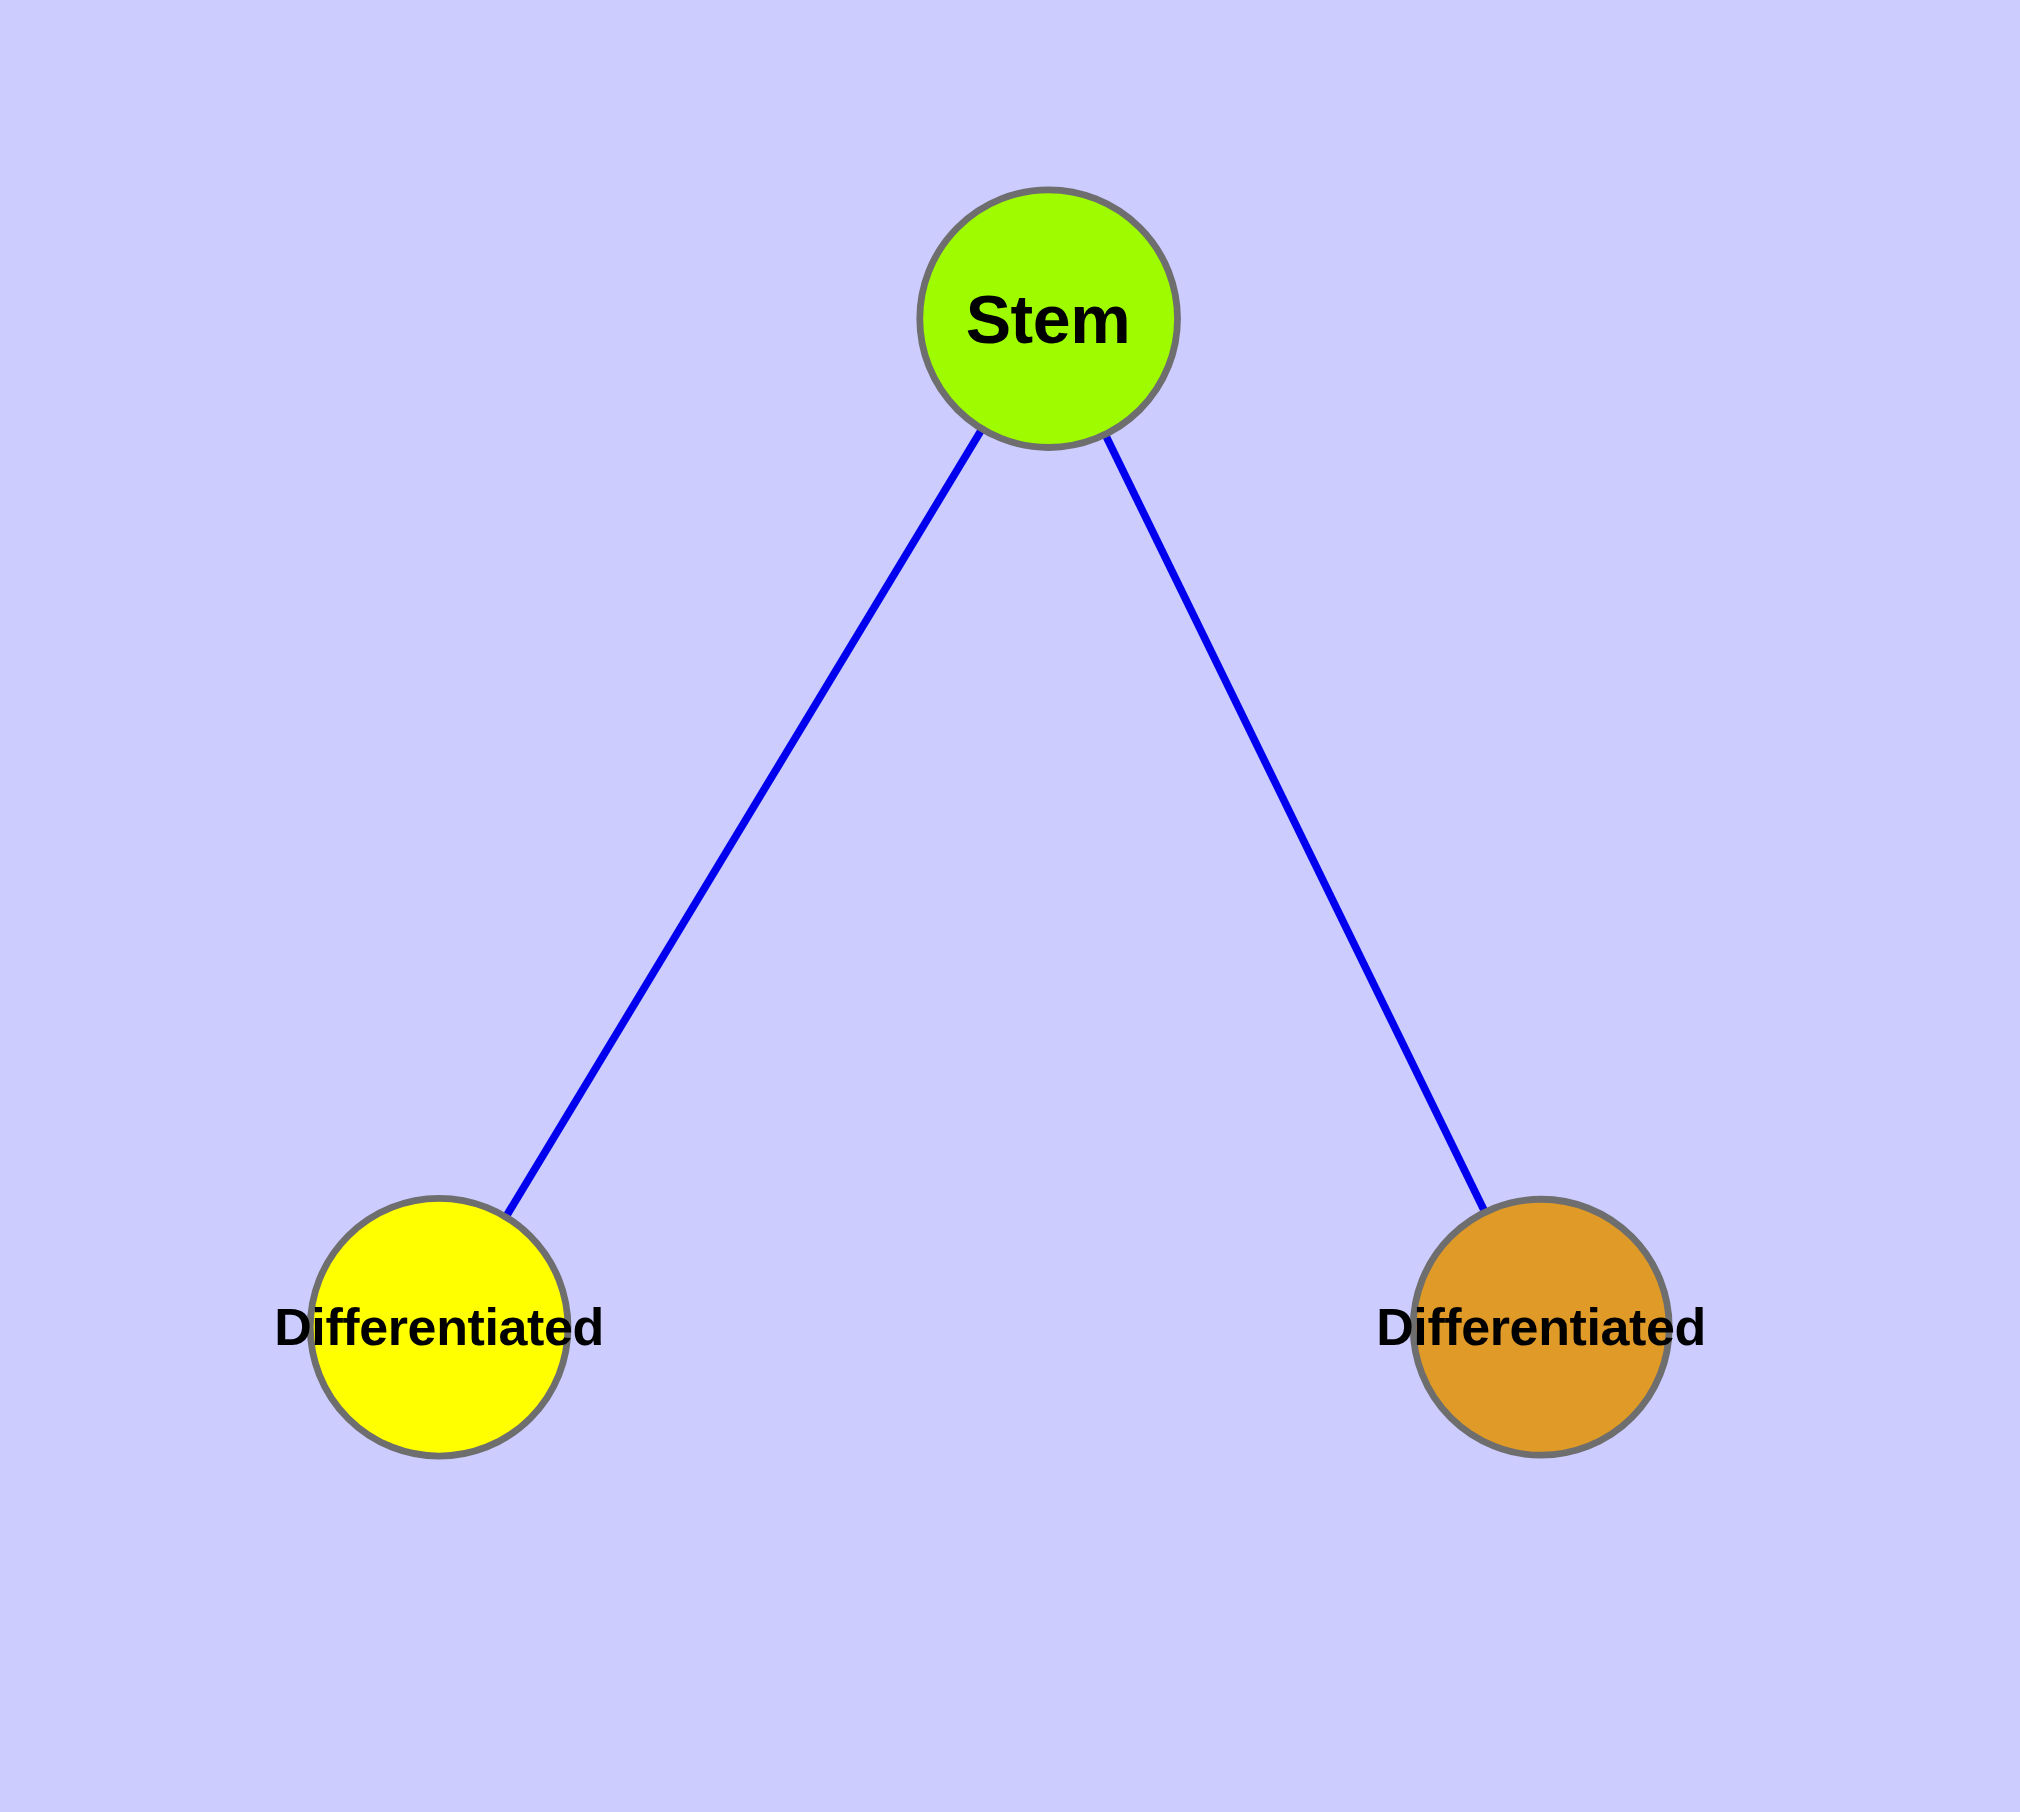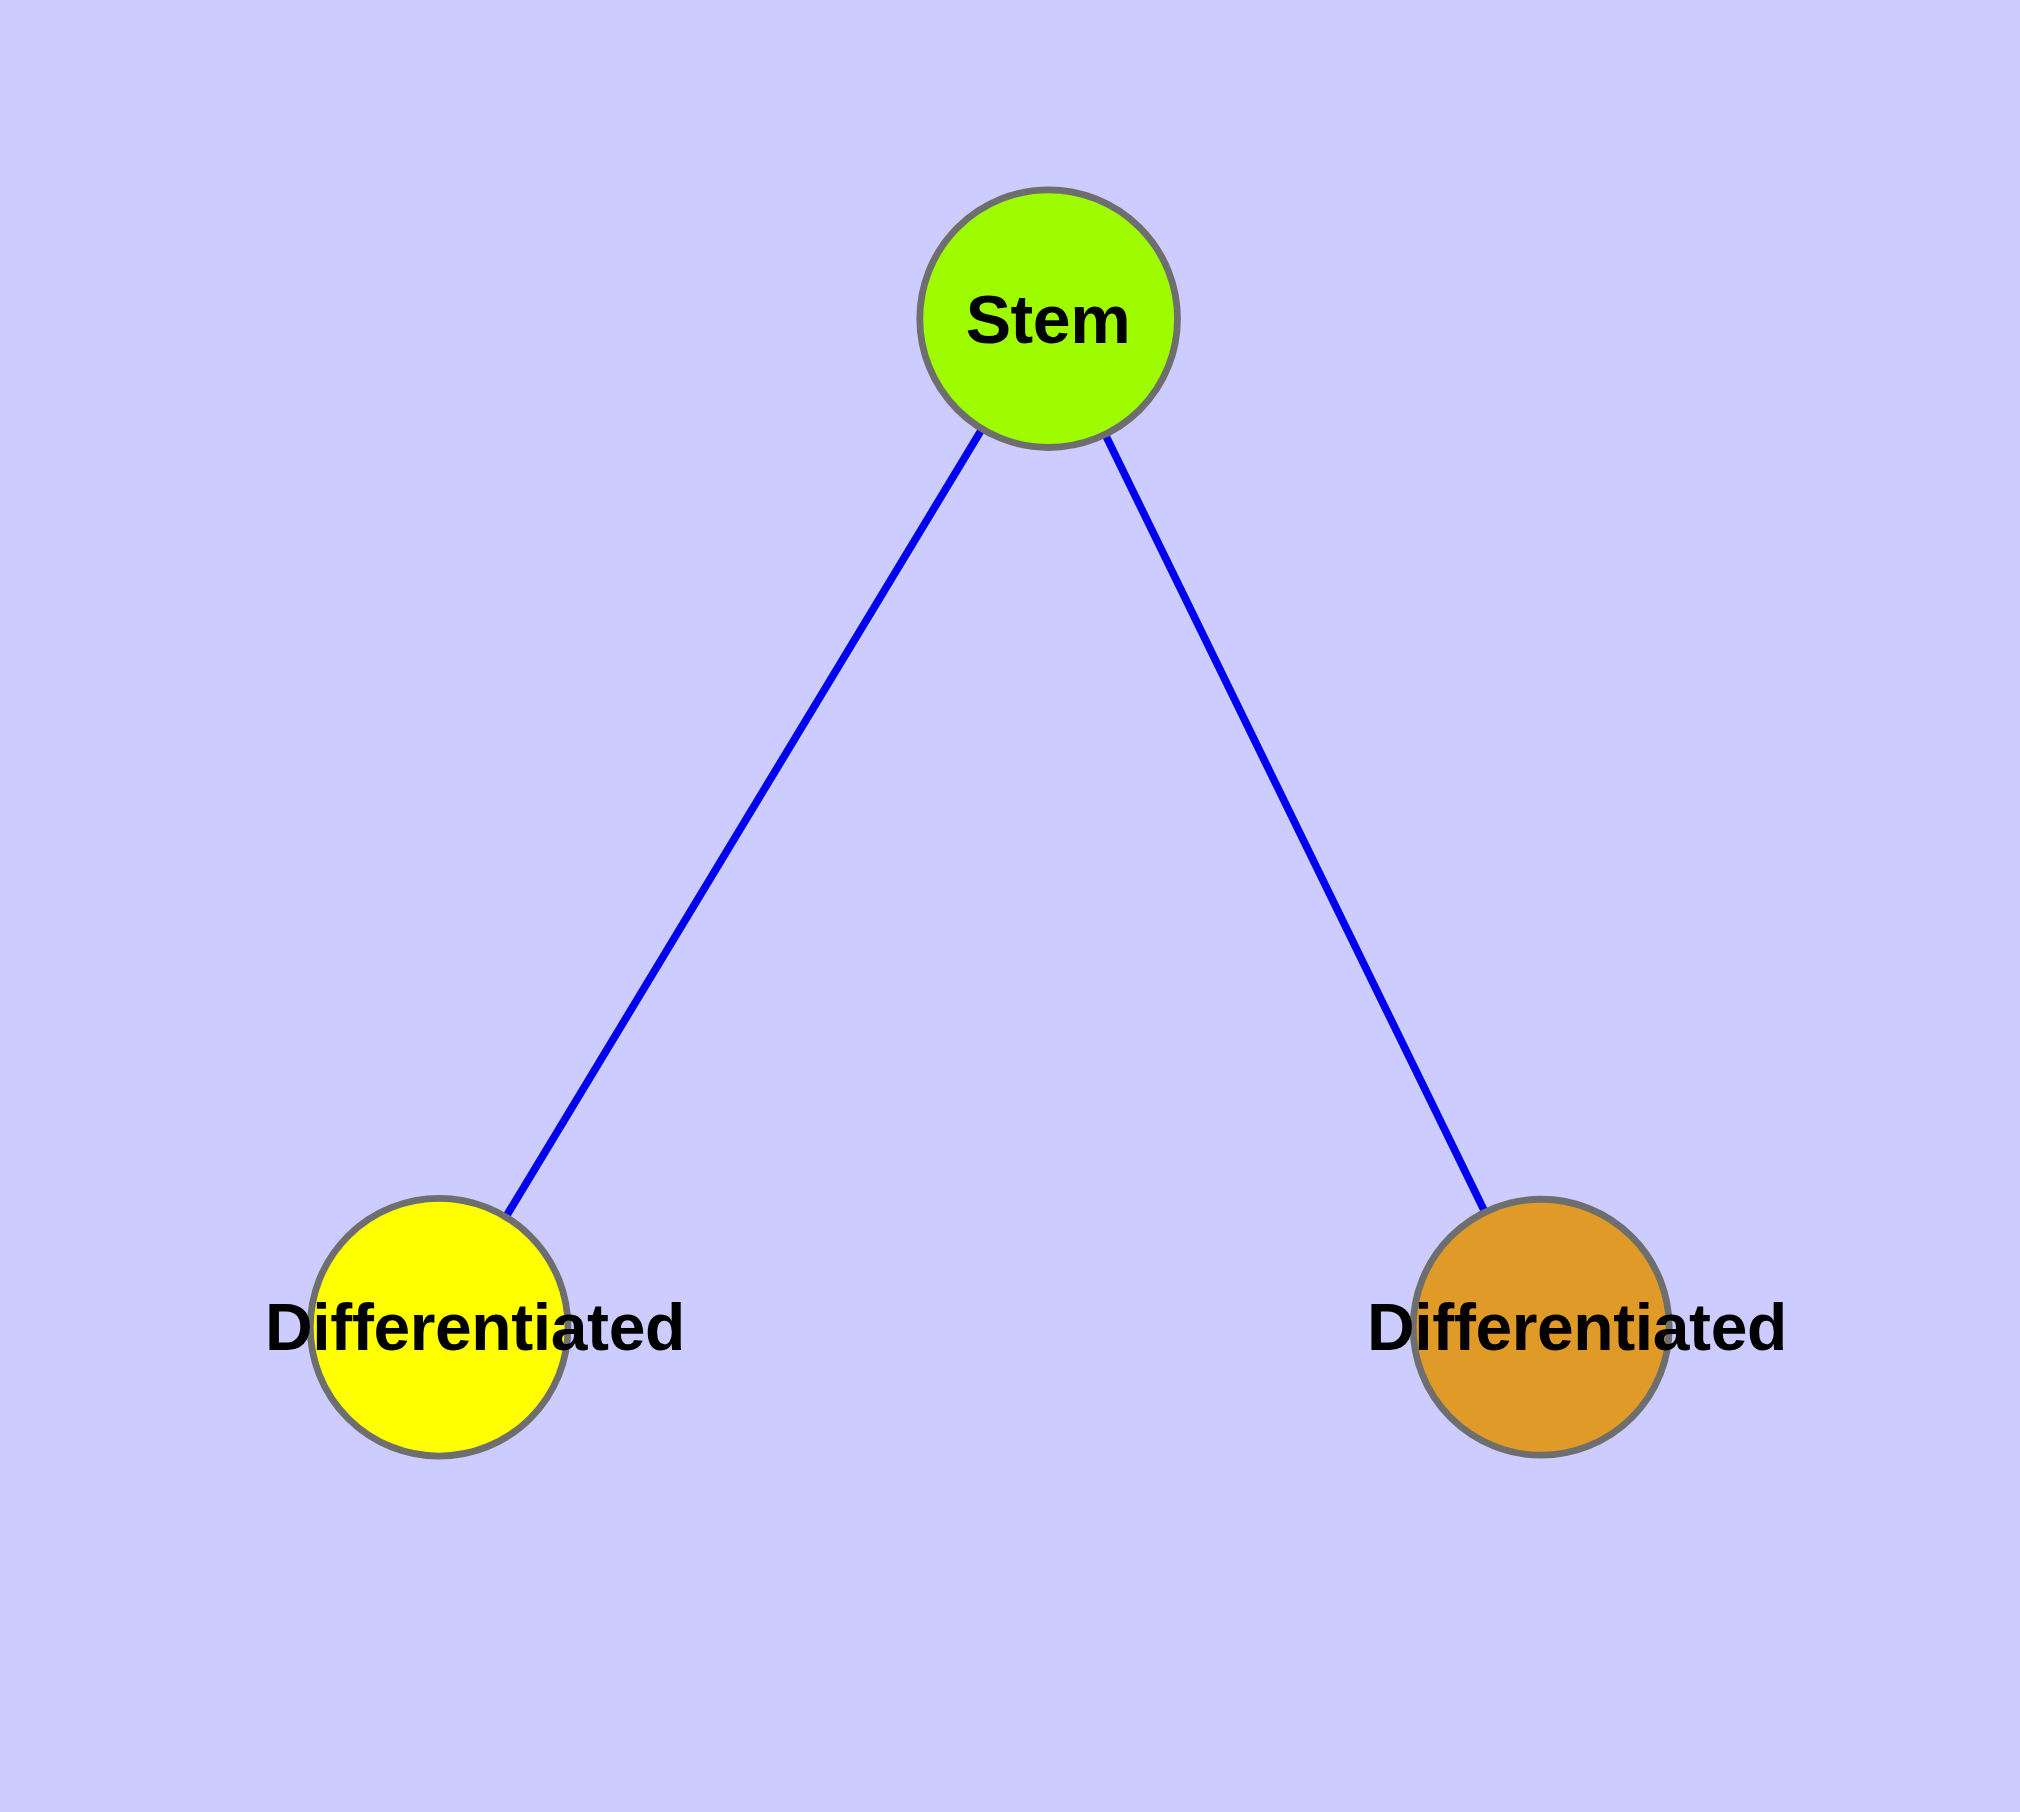--- a/index.html
+++ b/index.html
@@ -31,22 +31,21 @@
     white-space: nowrap;
     line-height: 1.04;
     letter-spacing: -0.4px;
     pointer-events: none;
     transform: translate(-50%, -50%);
   }
   .node-label.single {
     font-size: 68px;
   }
   .node-label.double {
-    font-size: 66px;
-    margin-left: 36px;
+    font-size: 52px;
   }
   .node-label .line {
     display: block;
   }
 </style>
 </head>
 <body>
 
 <div id="canvas" style="width: 2021px; height: 1812px; padding-left: 47px;">
 

